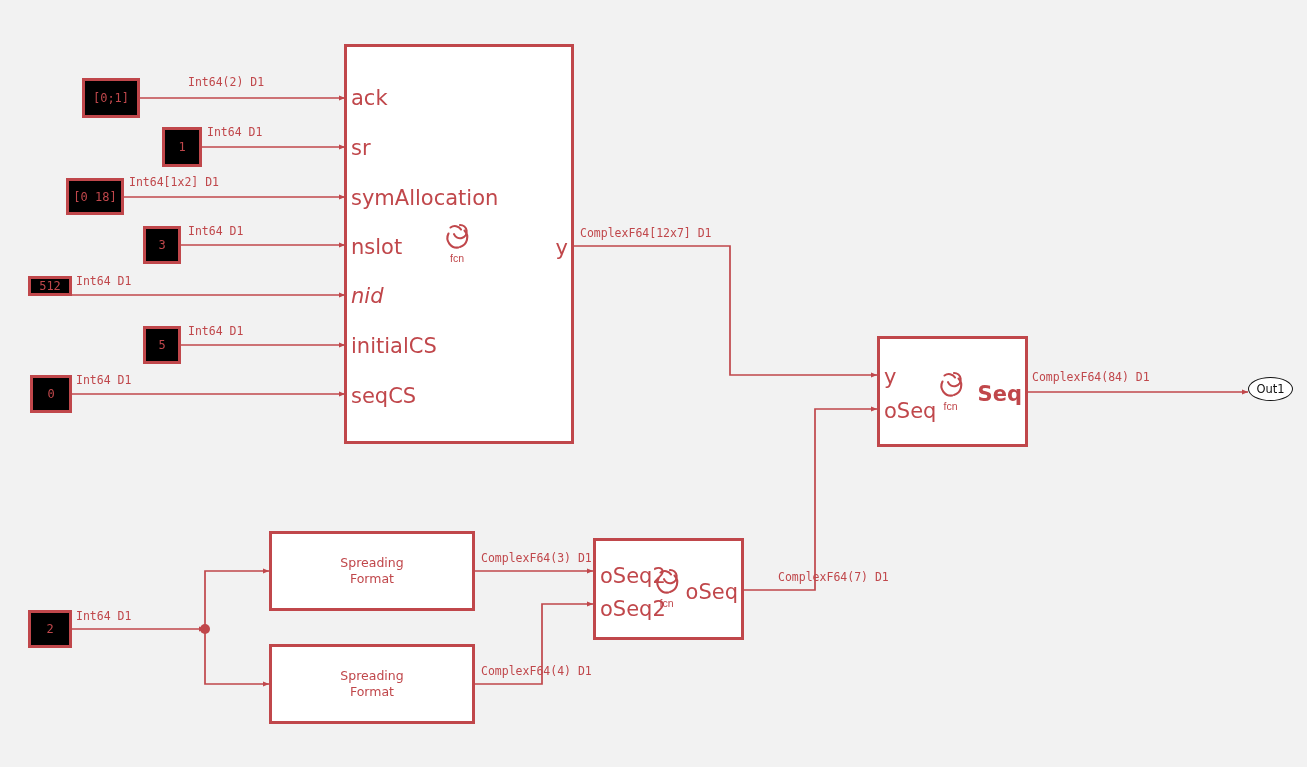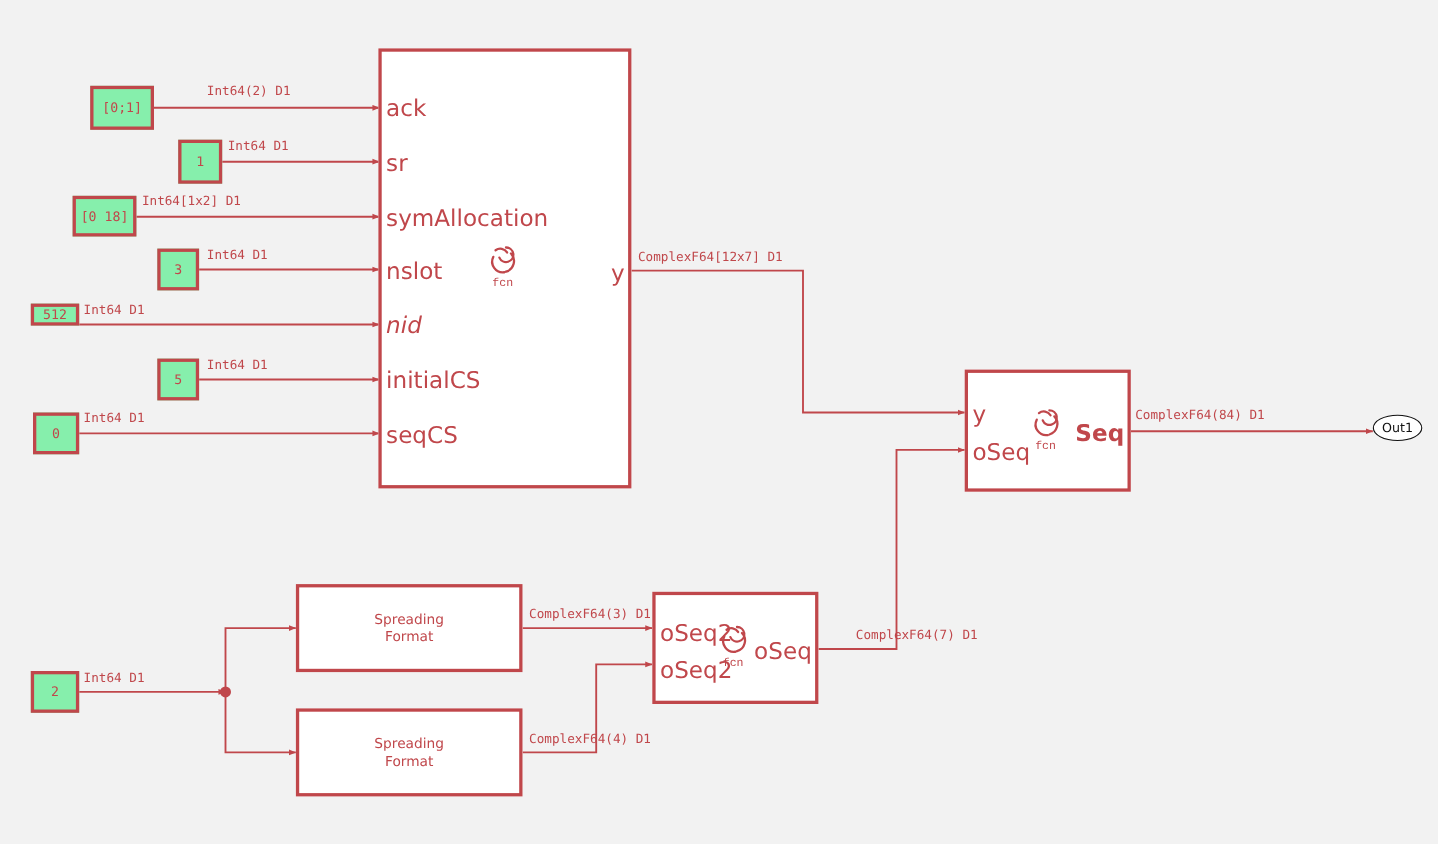--- a/index.html
+++ b/index.html
@@ -27,21 +27,21 @@
     pointer-events: none;
   }
   .block {
     position: absolute;
     background: #ffffff;
     border: 3px solid #c0474b;
     box-sizing: border-box;
   }
   .const-block {
     position: absolute;
-    background: #86efac;
+    background: #000000;
     border: 3px solid #c0474b;
     box-sizing: border-box;
     display: flex;
     align-items: center;
     justify-content: center;
     color: #c0474b;
     font-family: "DejaVu Sans Mono", monospace;
     font-size: 12px;
   }
   .port-label {
@@ -77,21 +77,21 @@
     width: 40px;
     height: 48px;
   }
   .fcn-icon .fcn-text {
     position: absolute;
     left: 0;
     top: 32px;
     width: 40px;
     text-align: center;
     color: #c0474b;
-    font-family: Liberation Mono, monospace;
+    font-family: Liberation Sans, sans-serif;
     font-size: 10.5px;
     line-height: 1;
   }
   .outport {
     position: absolute;
     border: 1.6px solid #111111;
     background: #ffffff;
     border-radius: 50%;
     display: flex;
     align-items: center;

